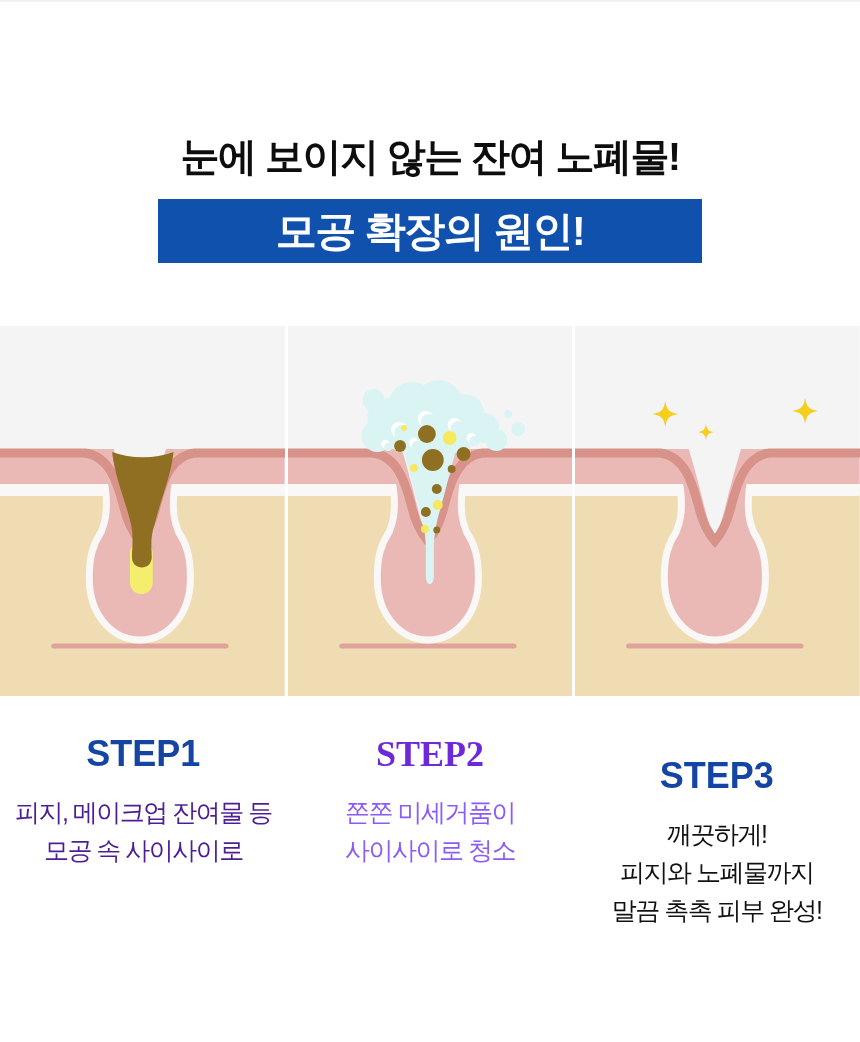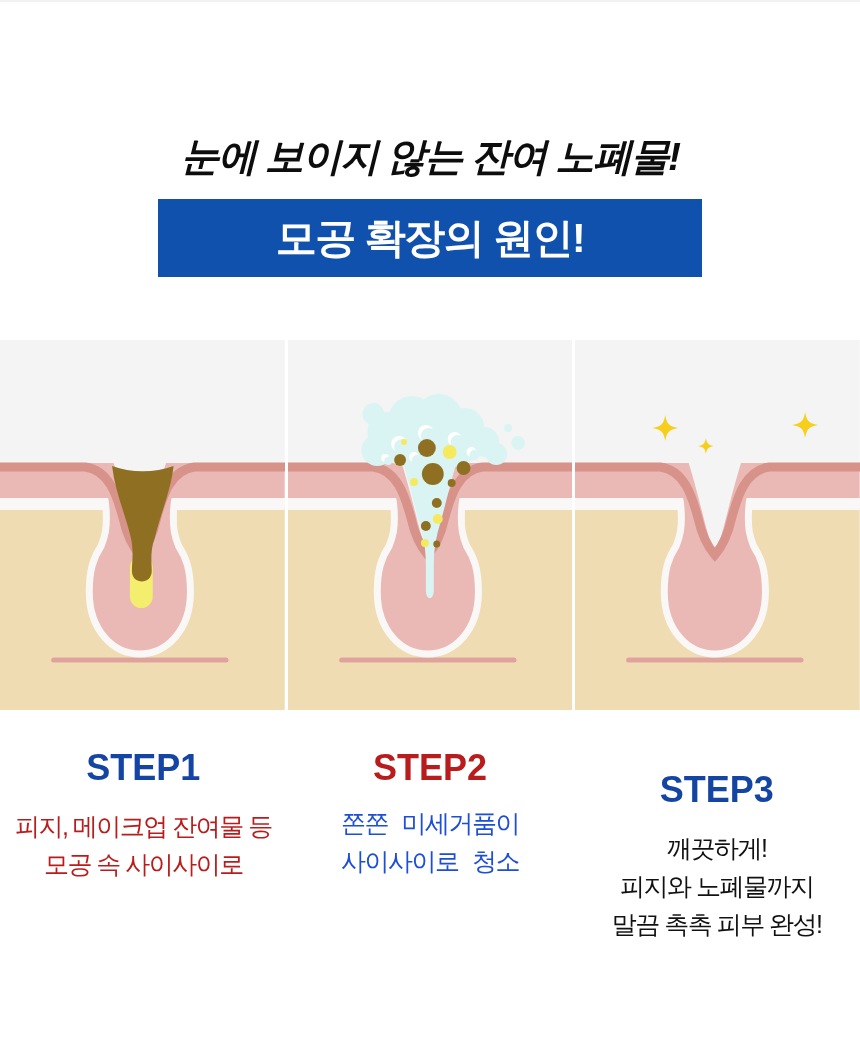--- a/index.html
+++ b/index.html
@@ -12,24 +12,23 @@
   }
   .top-hairline{height:2px;background:#f0f2f1;}
   .title{
     margin-top:128px;
     text-align:center;
     font-size:39px;
     line-height:54px;
     font-weight:600;
     color:#0d0d0d;
     letter-spacing:-1.5px;
-    font-style:italic;
   }
   .banner{
-    width:544px;height:78px;
+    width:544px;height:64px;
     margin:15px auto 4px;
     display:flex;align-items:center;justify-content:center;
     font-size:41px;font-weight:800;
     color:#ffffff;letter-spacing:-1.5px;
   }
   .panels{
     display:flex;gap:3px;
     margin-top:63px;
     height:370px;
     background:#ffffff;
@@ -146,28 +145,28 @@
             <path transform="translate(132,106) scale(0.62)" d="M0,-13 C1.8,-3.6 3.6,-1.8 13,0 C3.6,1.8 1.8,3.6 0,13 C-1.8,3.6 -3.6,1.8 -13,0 C-3.6,-1.8 -1.8,-3.6 0,-13 Z"></path>
             <path transform="translate(232,85)" d="M0,-13 C1.8,-3.6 3.6,-1.8 13,0 C3.6,1.8 1.8,3.6 0,13 C-1.8,3.6 -3.6,1.8 -13,0 C-3.6,-1.8 -1.8,-3.6 0,-13 Z"></path>
           </g>
         </svg>
       </div>
   </div>
 
   <div class="steps">
     <div class="step">
       <div class="step-label" style="color: rgb(21, 69, 163);">STEP1</div>
-      <div class="step-desc" style="color: #b91c1c;">
+      <div class="step-desc" style="color: #4c1d95;">
         <div>피지, 메이크업 잔여물 등</div>
         <div>모공 속 사이사이로</div>
       </div>
     </div>
     <div class="step">
-      <div class="step-label" style="color: #b91c1c;">STEP2</div>
-      <div class="step-desc" style="color: #1d4ed8; font-family: Liberation Mono, monospace;">
+      <div class="step-label" style="color: #6d28d9; font-family: Liberation Serif, serif;">STEP2</div>
+      <div class="step-desc" style="color: #8b5cf6;">
         <div>쫀쫀 미세거품이</div>
         <div>사이사이로 청소</div>
       </div>
     </div>
     <div class="step">
       <div class="step-label" style="color: rgb(21, 69, 163); margin-top: 22px;">STEP3</div>
       <div class="step-desc" style="color: rgb(17, 17, 17);">
         <div>깨끗하게!</div>
         <div>피지와 노폐물까지</div>
         <div>말끔 촉촉 피부 완성!</div>

